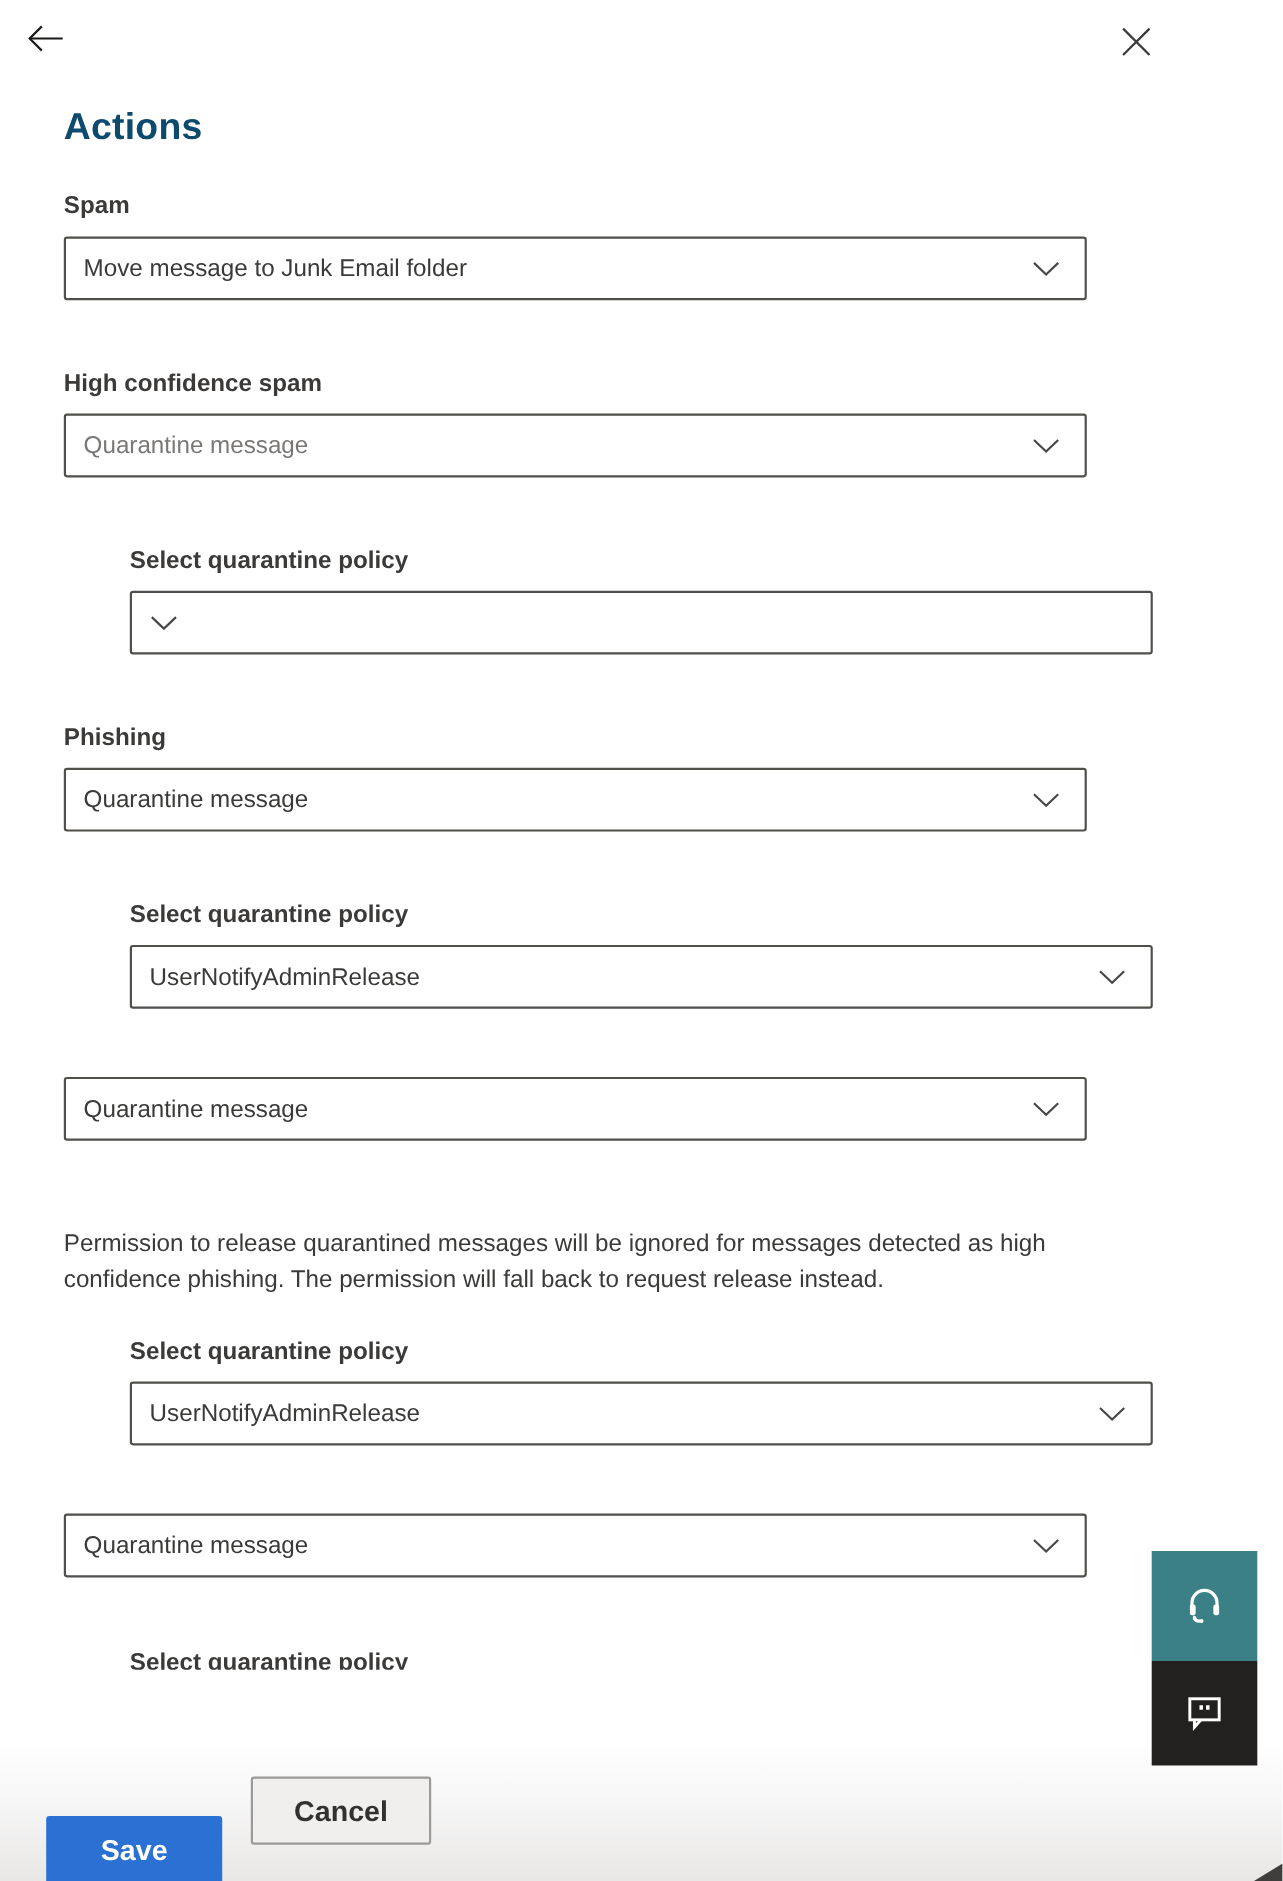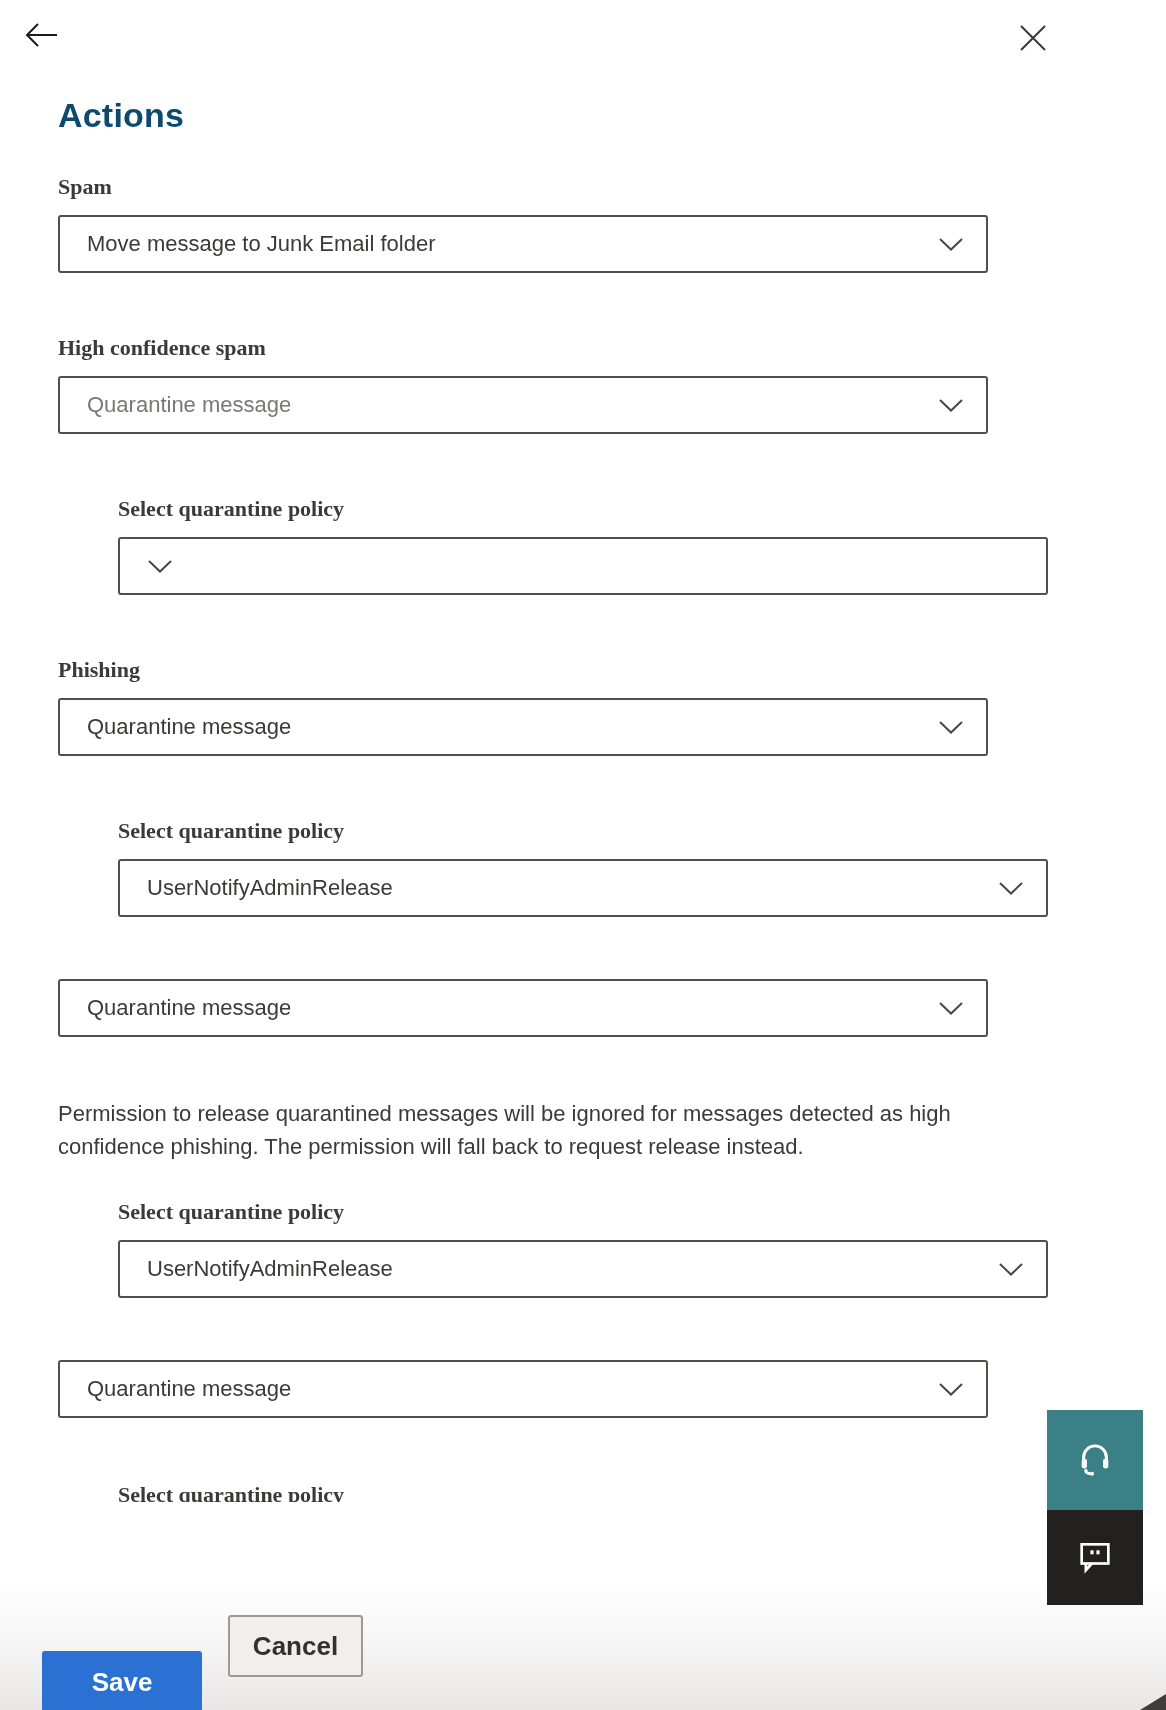--- a/index.html
+++ b/index.html
@@ -16,54 +16,54 @@
   .close-btn { position:absolute; left:1014px; top:20px; width:38px; height:38px; cursor:pointer; background:none; border:none; }
 
   
   .content { position:absolute; left:58px; top:0; width:1000px; }
   h1.title { margin-top:96px; font-size:34px; line-height:38px; font-weight:700; color:#0c4a6e; letter-spacing:0.2px; }
 
   .field { margin-top:62px; }
   .field.first { margin-top:40px; }
   .field.tight { margin-top:36px; }
   .field.last { margin-top:64px; }
-  .field .label { font-size:22px; line-height:26px; font-weight:700; color:#3b3a39;font-family:Liberation Serif, serif; }
+  .field .label { font-size:22px; line-height:26px; font-weight:700; color:#3b3a39; }
   .indent { margin-left:60px; }
 
   .dropdown {
     margin-top:15px;
     width:930px; height:58px;
     border:2px solid #514f4c; border-radius:3px;
     background:#ffffff;
     display:flex; align-items:center;
-    padding:0 22px 0 27px;
+    padding:0 22px 0 16px;
     cursor:pointer;
   }
   .dd-value { flex:1; font-size:22px; color:#3b3a39; white-space:nowrap; overflow:hidden; }
   .muted .dd-value { color:#7a7876; }
   .chev { display:flex; align-items:center; }
 
-  .note { margin-top:60px; width:985px; font-size:22px; line-height:33px; color:#3b3a39; }
+  .note { margin-top:76px; width:985px; font-size:22px; line-height:33px; color:#3b3a39; }
 
   .cutoff { height:20px; overflow:hidden; }
 
   
   .footer {
     position:absolute; left:0; top:1582px; width:1166px; height:128px;
     background:linear-gradient(180deg, #ffffff 0%, #f7f6f6 45%, #e8e7e6 100%);
     z-index:5;
   }
   .btn-row { position:absolute; left:42px; top:33px; display:flex; }
   .btn {
     height:62px; border-radius:3px; font-family:"Liberation Sans", sans-serif;
     font-size:26px; font-weight:700; cursor:pointer;
     display:flex; align-items:center; justify-content:center;
   }
   .btn-save { width:160px; background:#2b70d3; color:#ffffff; border:none;margin-top:36px; }
-  .btn-cancel { width:135px; margin-left:26px; background:#f0efee; color:#323130; border:2px solid #9c9a98; }
+  .btn-cancel { width:164px; margin-left:26px; background:#f0efee; color:#323130; border:2px solid #9c9a98; }
 
   
   .widget { position:absolute; left:1047px; width:96px; border:none; cursor:pointer; display:flex; align-items:center; justify-content:center; z-index:6; }
   .widget-support { top:1410px; height:100px; background:#3a8086; }
   .widget-feedback { top:1510px; height:95px; background:#222120; }
 
   
   .corner-sliver {
     position:absolute; right:0; bottom:0; width:0; height:0;
     border-right:26px solid #3f3e3d; border-top:16px solid transparent;

